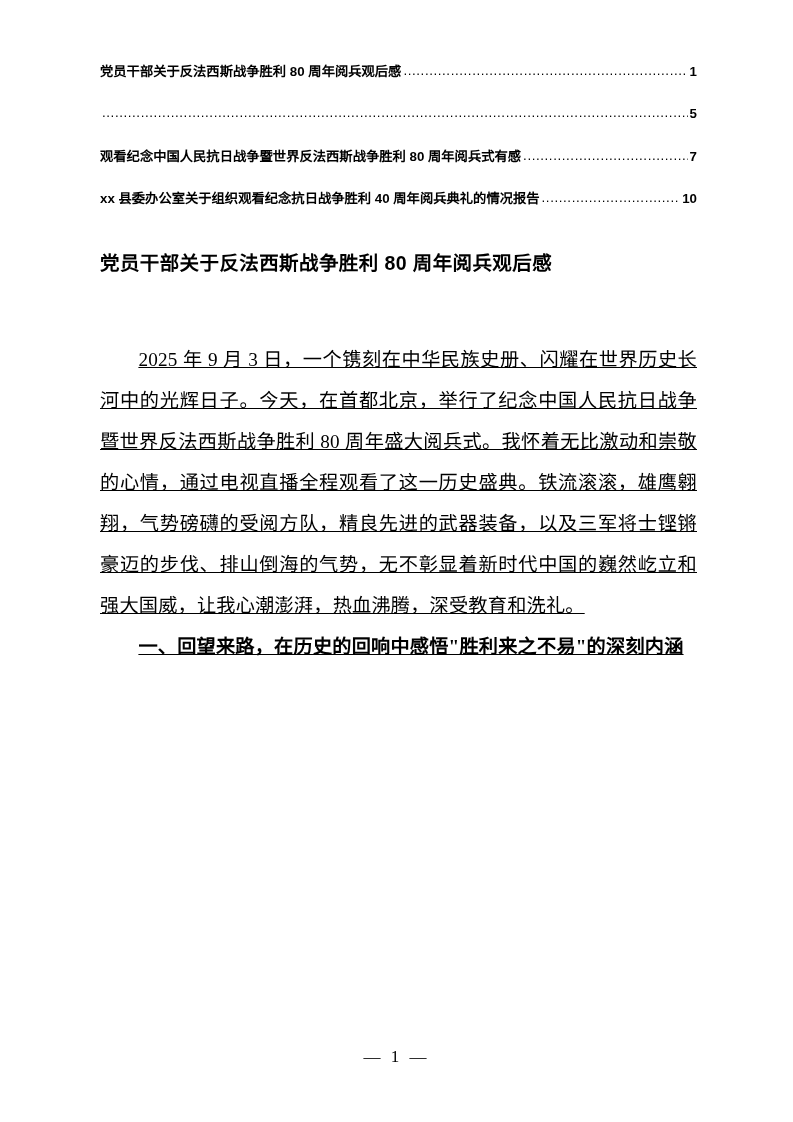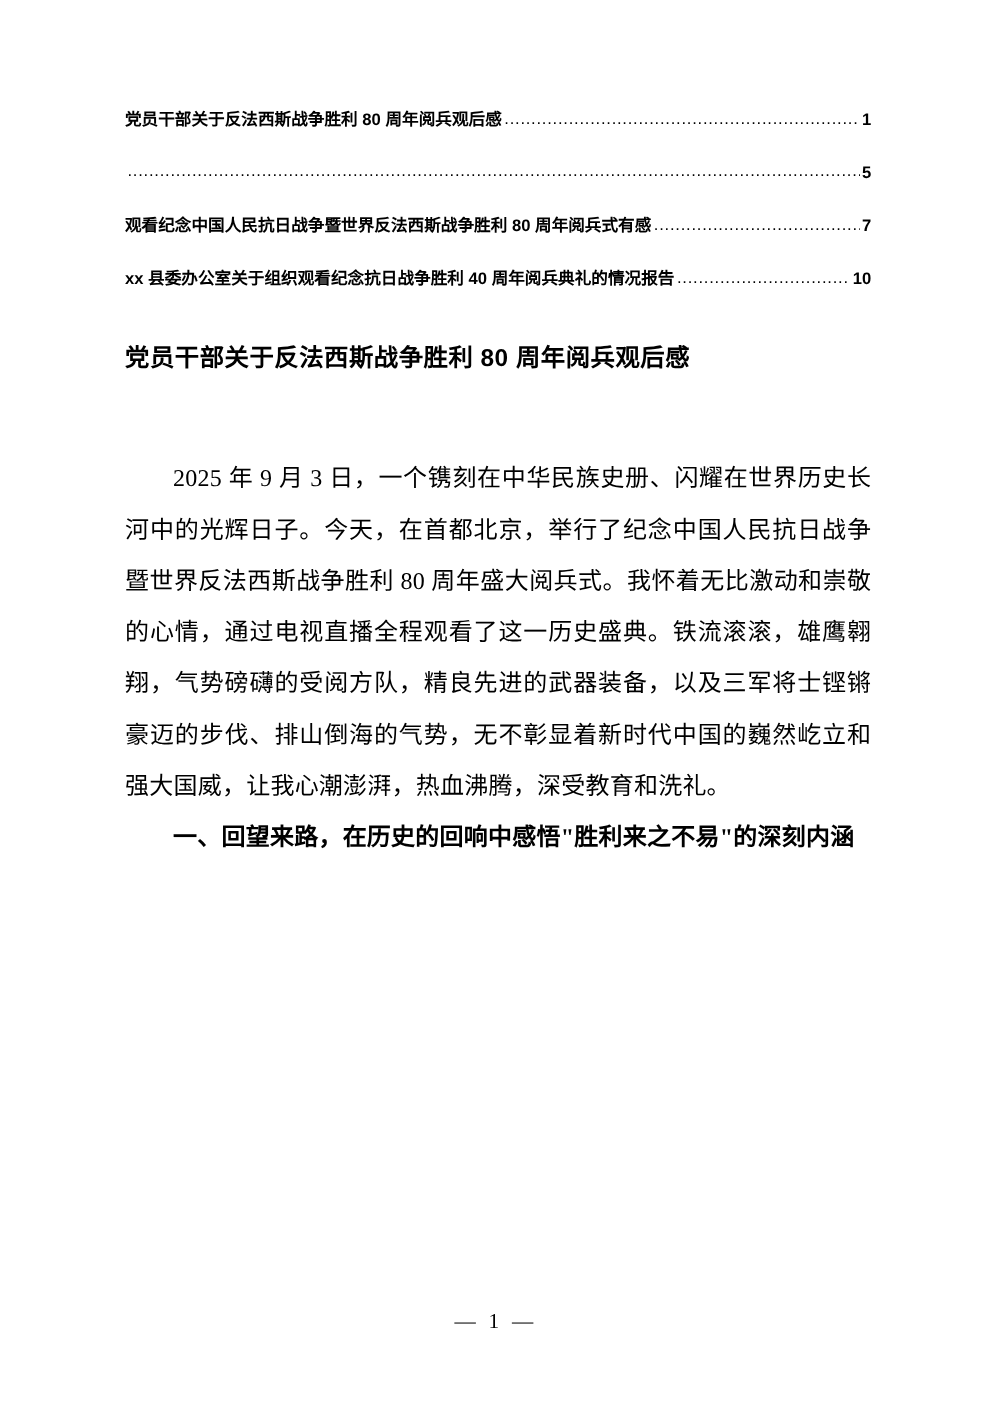--- a/index.html
+++ b/index.html
@@ -14,21 +14,21 @@
     font-family: "Liberation Serif", "DejaVu Serif", serif;
     color: #000000;
     overflow: hidden;
   }
   .page {
     position: absolute;
     left: 0; top: 0;
     width: 793px;
     height: 1122px;
     box-sizing: border-box;
-    padding: 88px 96px 60px 100px;
+    padding: 64px 96px 60px 100px;
   }
 
   
   .toc {
     margin: 0 0 44px 0;
   }
   .toc-entry {
     display: flex;
     align-items: baseline;
     font-family: "Liberation Sans", "DejaVu Sans", sans-serif;
@@ -63,20 +63,21 @@
     font-size: 19.5px;
     font-weight: bold;
     letter-spacing: 0.4px;
     margin: 30px 0 0 0;
     line-height: 1.4;
   }
 
   
   .body-block {
     margin-top: 62px;
+    text-decoration: underline;
   }
   p.para {
     font-size: 19.2px;
     line-height: 41px;
     margin: 0 0 0 0;
     text-align: justify;
     text-justify: inter-ideograph;
     text-indent: 2em;
     letter-spacing: 0.2px;
   }

